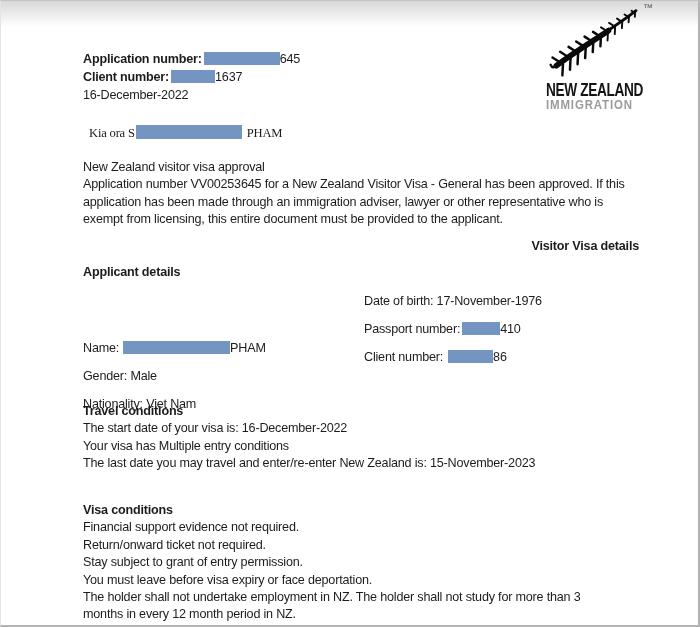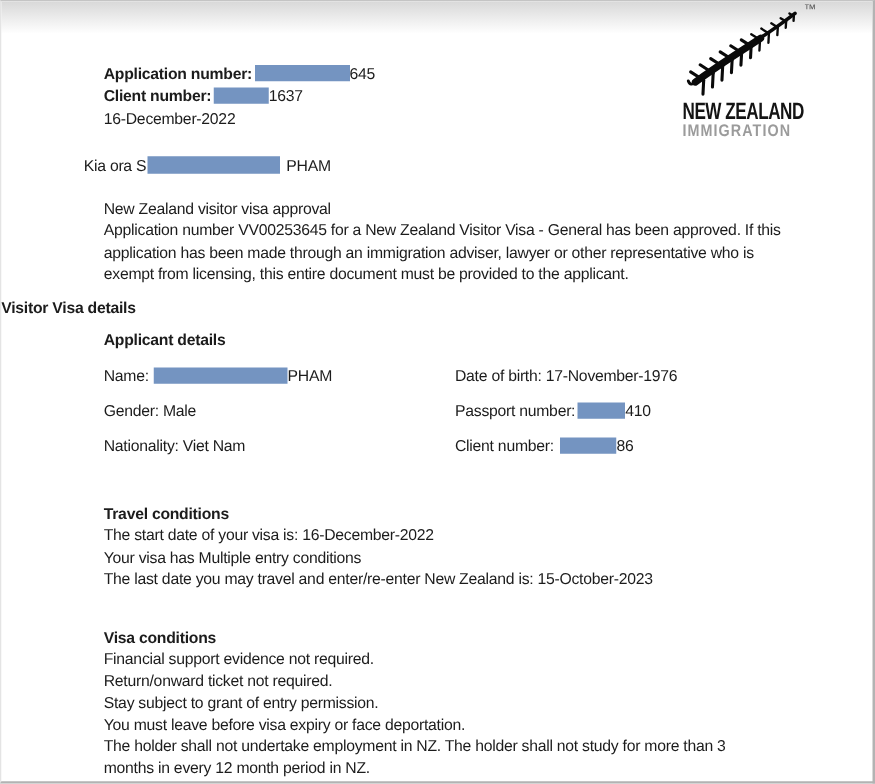--- a/index.html
+++ b/index.html
@@ -33,21 +33,21 @@
   .r-greet    { width:106px; height:14px; margin-left:1px; }
   .r-name     { width:107px; margin-left:4px; }
   .r-passport { width:38px; margin-left:2px; }
   .r-clientr  { width:45px; margin-left:5px; }
   .gap { margin-left:5px; }
 
   
   .hdr-line1 { top:51px; left:82px; }
   .hdr-line2 { top:69px; left:82px; }
   .hdr-line3 { top:87px; left:82px; }
-  .greeting  { top:124px; left:66px; }
+  .greeting  { top:124px; left:88px;font-family:Liberation Serif, serif; }
 
   
   .logo { position:absolute; top:0; left:540px; width:150px; height:115px; }
   .fern { position:absolute; top:3px; left:6px; }
   .tm   { position:absolute; top:1px; left:102px; font-size:10px; letter-spacing:0; color:#555; }
   .brand {
     position:absolute; top:78px; left:5px;
     font-weight:bold; font-size:19px; color:#141414; letter-spacing:-0.5px;
     transform:scaleX(0.72); transform-origin:left top; white-space:nowrap;
   }
@@ -56,26 +56,26 @@
     font-weight:bold; font-size:13.5px; color:#9b9b9b; letter-spacing:1px;
     transform:scaleX(0.85); transform-origin:left top; white-space:nowrap;
   }
 
   
   .approval { top:157px; left:82px; }
   .approval .head { font-weight:normal; line-height:18px; }
   .approval .pline { line-height:17.5px; white-space:nowrap; }
 
   .section-title {
-    top:238px; left:0; width:638px; text-align:left; font-weight:bold;
+    top:238px; left:0; width:638px; text-align:right; font-weight:bold;
   }
 
   .applicant-head { top:264px; left:82px; font-weight:bold; }
   .row1 { top:293px; } .row2 { top:321px; } .row3 { top:349px;text-align:center; }
-  .colL { left:82px; } .colR { left:363px; }
+  .colL { left:82px;margin-top:47px; } .colR { left:363px; }
 
   .travel { top:402px; left:82px; }
   .visa   { top:501px; left:82px; }
   .cond .head { font-weight:bold; line-height:17.4px; }
   .cond .cline { line-height:17.4px; white-space:nowrap; }
 </style>
 </head>
 <body>
 
 <div class="page">
@@ -162,21 +162,21 @@
 
   <div class="abs row3 colL">Nationality: Viet Nam</div>
   <div class="abs row3 colR">
     <span>Client number:</span><span class="redact r-clientr" style="background: rgb(116, 148, 193);"></span><span>86</span>
   </div>
 
   <div class="abs travel cond">
     <div class="head">Travel conditions</div>
     <div class="cline">The start date of your visa is: 16-December-2022</div>
     <div class="cline">Your visa has Multiple entry conditions</div>
-    <div class="cline">The last date you may travel and enter/re-enter New Zealand is: 15-October-2023</div>
+    <div class="cline">The last date you may travel and enter/re-enter New Zealand is: 15-November-2023</div>
   </div>
 
   <div class="abs visa cond">
     <div class="head">Visa conditions</div>
     <div class="cline">Financial support evidence not required.</div>
     <div class="cline">Return/onward ticket not required.</div>
     <div class="cline">Stay subject to grant of entry permission.</div>
     <div class="cline">You must leave before visa expiry or face deportation.</div>
     <div class="cline">The holder shall not undertake employment in NZ. The holder shall not study for more than 3</div>
     <div class="cline">months in every 12 month period in NZ.</div>

